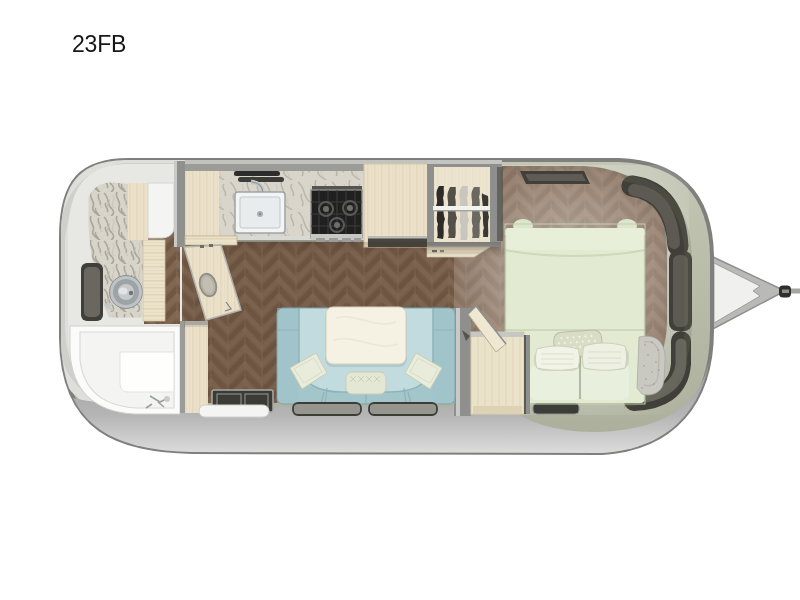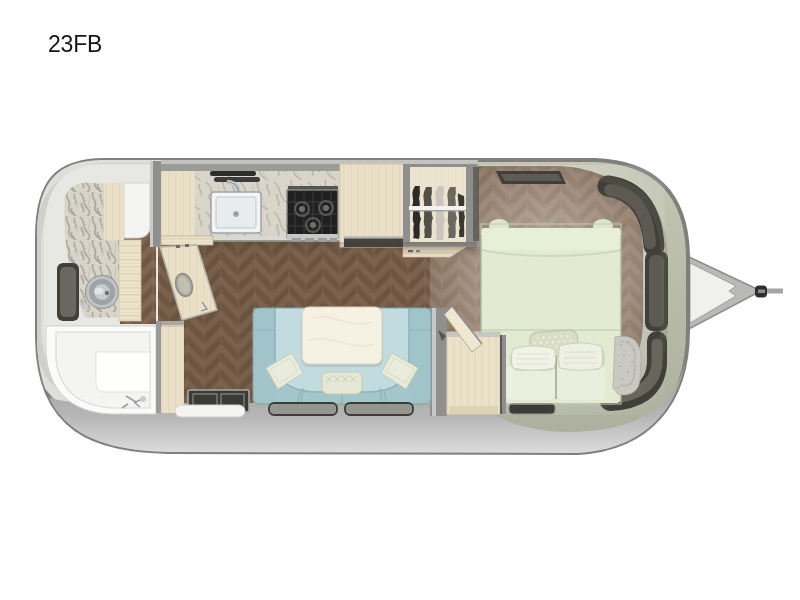--- a/index.html
+++ b/index.html
@@ -1,16 +1,16 @@
 <!DOCTYPE html>
 <html><head>
 <meta charset="utf-8">
 <style>
   html,body{margin:0;padding:0;background:#ffffff;}
-  .page{width:732px;height:600px;position:relative;font-family:"Liberation Sans",sans-serif;}
+  .page{width:732px;height:600px;position:relative;font-family:"Liberation Sans",sans-serif;margin-left:24px;}
 </style>
 </head>
 <body>
 <div class="page">
 <svg width="800" height="600" viewBox="0 0 800 600" xmlns="http://www.w3.org/2000/svg">
 <defs>
   <linearGradient id="underbody" x1="0" y1="0" x2="0" y2="1">
     <stop offset="0" stop-color="#9c9c9c"></stop>
     <stop offset="0.55" stop-color="#b5b5b5"></stop>
     <stop offset="1" stop-color="#e3e3e3"></stop>

